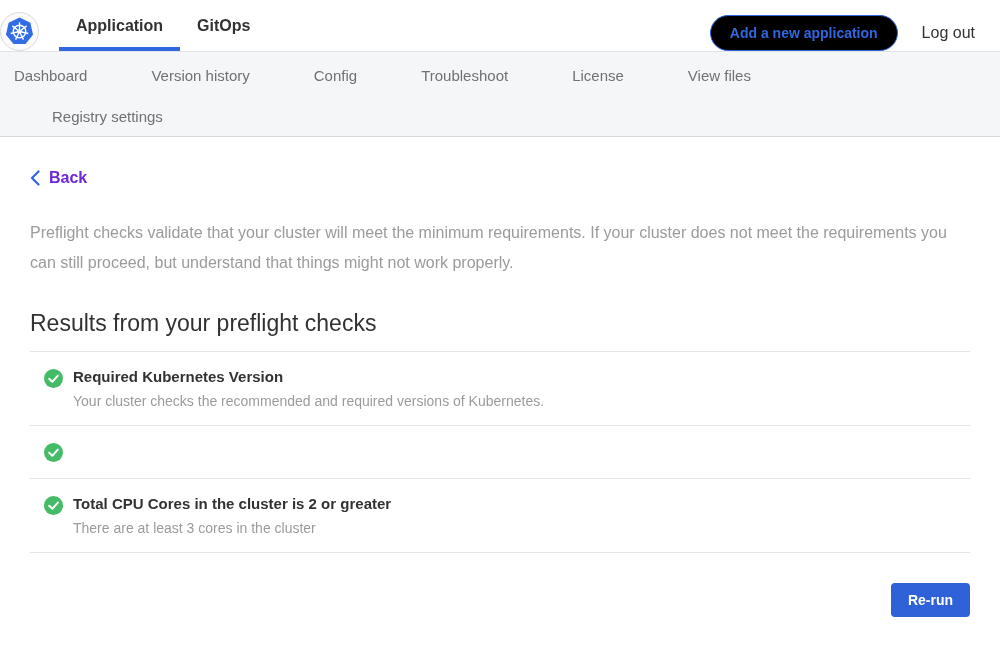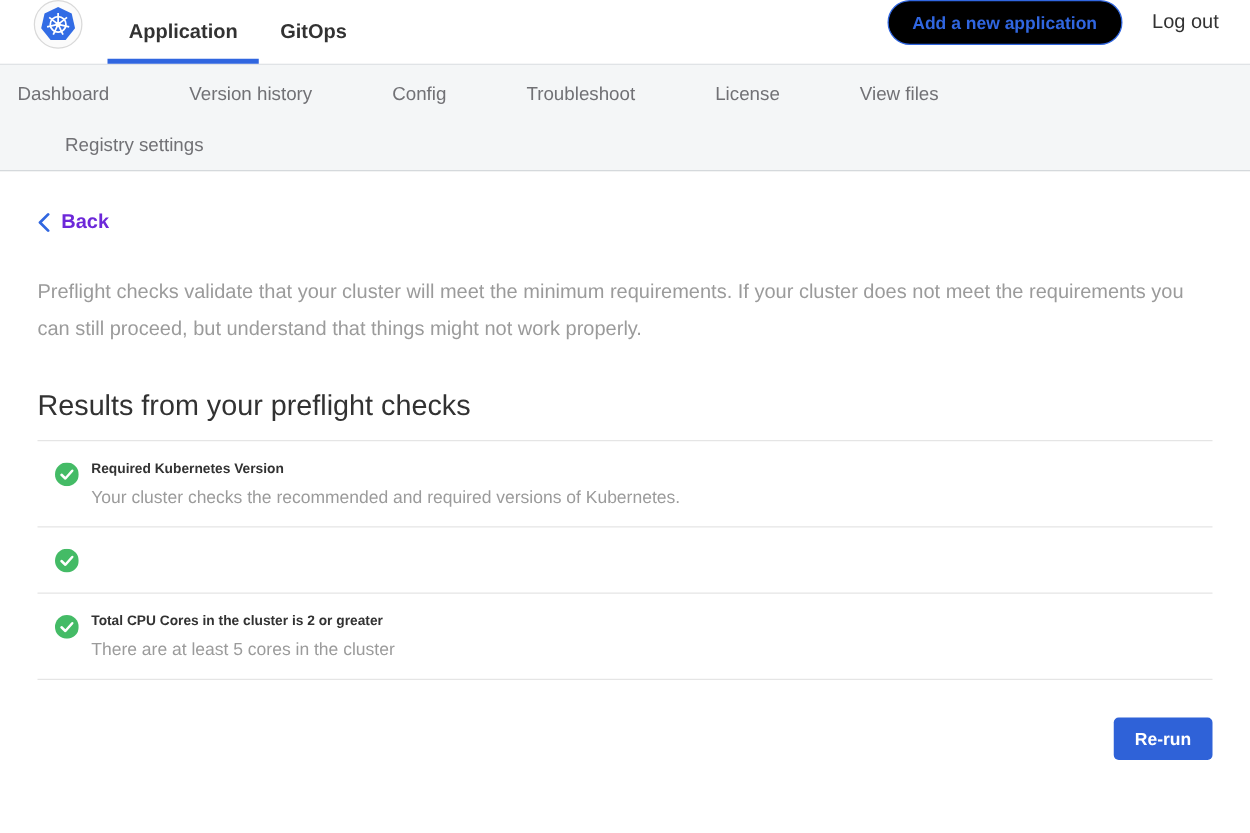--- a/index.html
+++ b/index.html
@@ -6,23 +6,22 @@
   html, body { width: 1000px; height: 666px; overflow: hidden; }
   body {
     font-family: "Liberation Sans", sans-serif;
     background: #ffffff;
     color: #323232;
   }
 
   
   .header {
     display: flex;
-    align-items: flex-start;
+    align-items: flex-end;
     height: 51px;
-    padding-left: 27px;
     padding-right: 25px;
     background: #ffffff;
   }
   .logo-wrap {
     width: 39px; height: 39px;
     border-radius: 50%;
     background: #fbfbfb;
     border: 1px solid #d9d9d9;
     display: flex; align-items: center; justify-content: center;
     flex-shrink: 0;
@@ -119,21 +118,21 @@
   }
   .checks-list { margin-top: 14px; border-top: 1px solid #e5e5e5; }
   .check-item {
     border-bottom: 1px solid #e5e5e5;
     padding: 16px 0 16px 14px;
     display: flex;
     align-items: flex-start;
   }
   .check-icon { flex-shrink: 0; margin-top: 1px; margin-right: 10px; }
   .check-title {
-    font-size: 11px;
+    font-size: 15px;
     font-weight: 700;
     color: #323232;
   }
   .check-desc {
     margin-top: 8px;
     font-size: 14px;
     color: #9b9b9b;
   }
   .footer-actions {
     display: flex;
@@ -236,21 +235,21 @@
       </svg>
     </div>
 
     <div class="check-item">
       <svg class="check-icon" width="19" height="19" viewBox="0 0 19 19">
         <circle cx="9.5" cy="9.5" r="9.5" fill="#44bb66"></circle>
         <polyline points="5.2,9.8 8.3,12.8 13.8,6.6" fill="none" stroke="#ffffff" stroke-width="2" stroke-linecap="round" stroke-linejoin="round"></polyline>
       </svg>
       <div>
         <div class="check-title">Total CPU Cores in the cluster is 2 or greater</div>
-        <div class="check-desc">There are at least 5 cores in the cluster</div>
+        <div class="check-desc">There are at least 3 cores in the cluster</div>
       </div>
     </div>
 
   </div>
 
   <div class="footer-actions">
     <button class="rerun-btn">Re-run</button>
   </div>
 
 </div>

